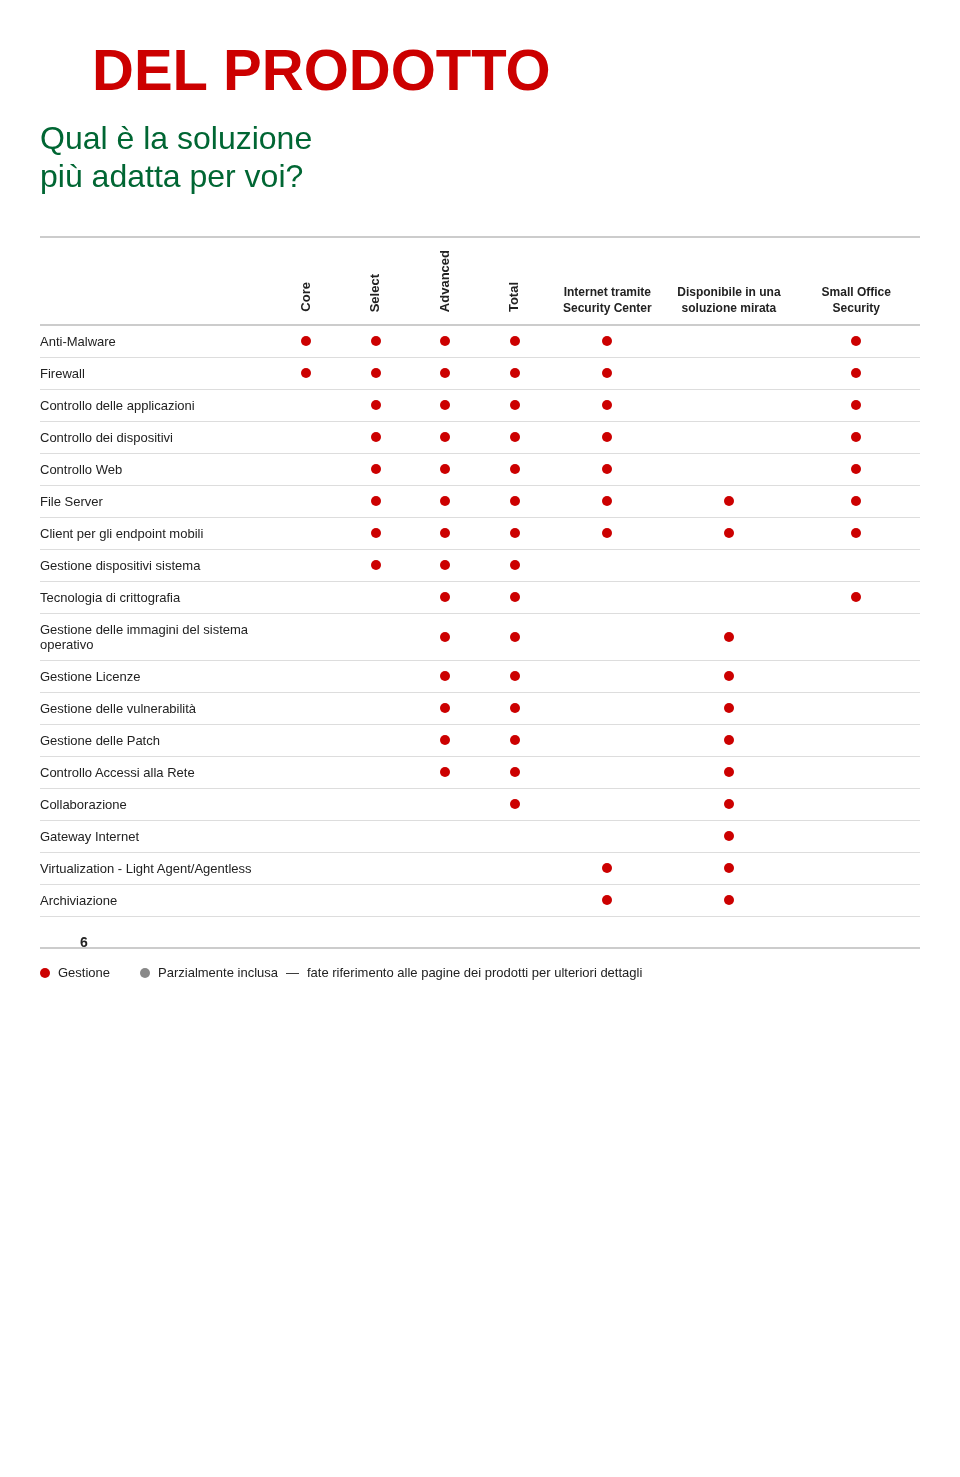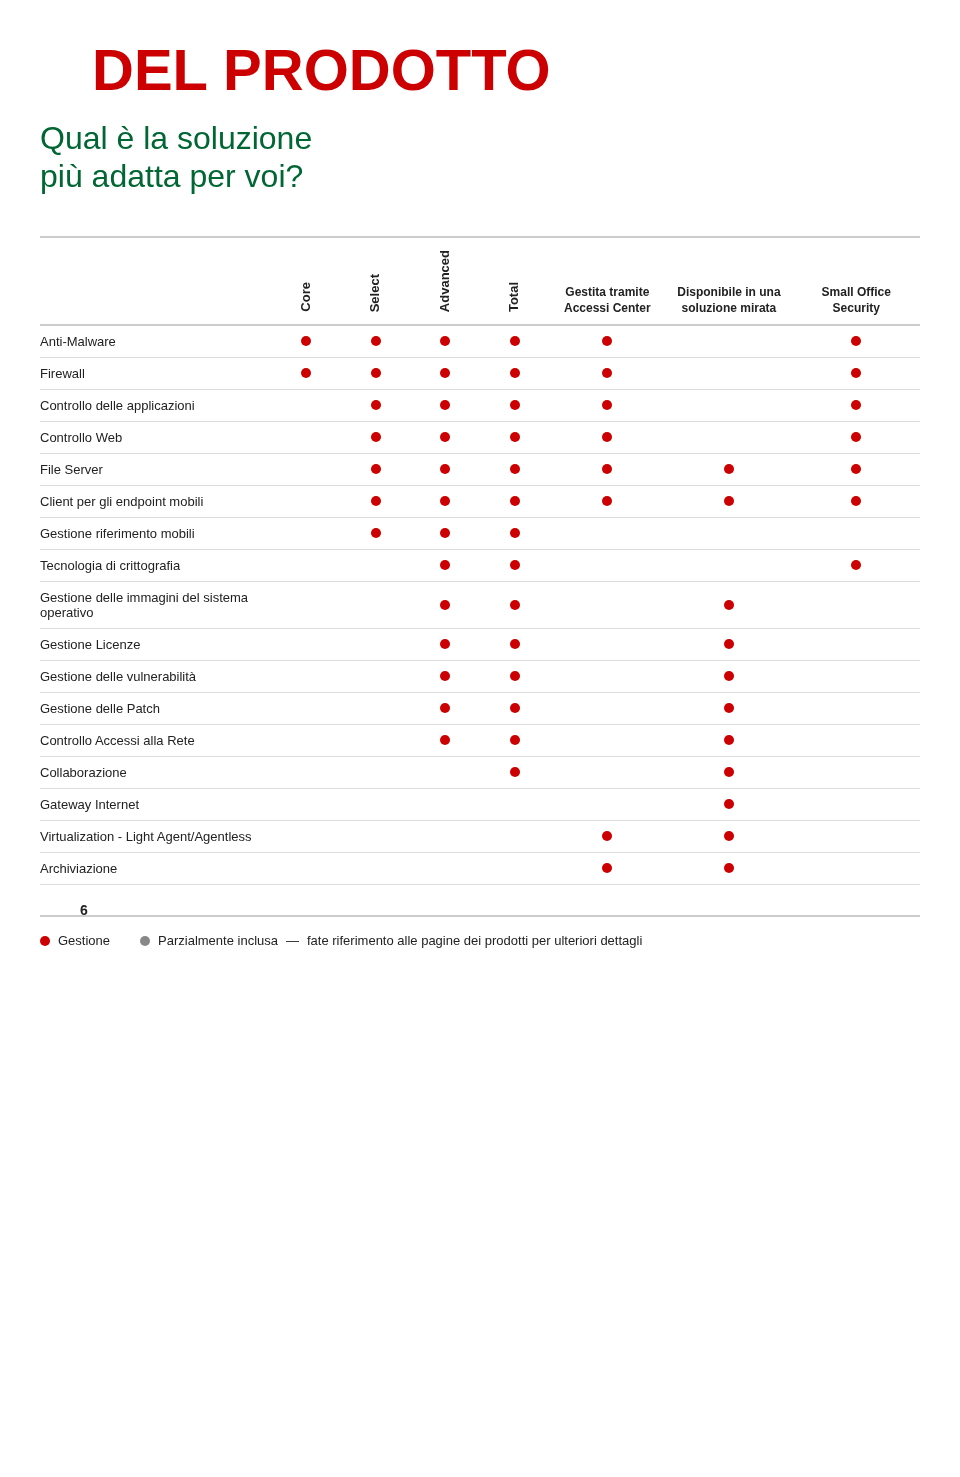--- a/index.html
+++ b/index.html
@@ -191,21 +191,21 @@
         </th>
         <th class="col-header-rotated">
           <span class="col-text">Select</span>
         </th>
         <th class="col-header-rotated">
           <span class="col-text">Advanced</span>
         </th>
         <th class="col-header-rotated">
           <span class="col-text">Total</span>
         </th>
-        <th class="gestita-col" style="font-size:12px;font-weight:700;text-align:center;width:100px;vertical-align:bottom;line-height:1.3;">Gestita tramite Accessi Center</th>
+        <th class="gestita-col" style="font-size:12px;font-weight:700;text-align:center;width:100px;vertical-align:bottom;line-height:1.3;">Internet tramite Security Center</th>
         <th class="disponibile-col" style="font-size:12px;font-weight:700;text-align:center;width:110px;vertical-align:bottom;line-height:1.3;">Disponibile in una soluzione mirata</th>
         <th class="small-office-col" style="font-size:12px;font-weight:700;text-align:center;width:110px;vertical-align:bottom;line-height:1.3;">Small Office Security</th>
       </tr>
     </thead>
     <tbody id="table-body">
     <tr>
           <td class="feature-name">Anti-Malware</td>
           <td style="width: 60px;"><span class="dot"></span></td>
           <td style="width: 60px;"><span class="dot"></span></td>
           <td style="width: 60px;"><span class="dot"></span></td>
@@ -228,20 +228,30 @@
           <td class="feature-name">Controllo delle applicazioni</td>
           <td style="width: 60px;"></td>
           <td style="width: 60px;"><span class="dot"></span></td>
           <td style="width: 60px;"><span class="dot"></span></td>
           <td style="width: 60px;"><span class="dot"></span></td>
           <td style="width: 100px;"><span class="dot"></span></td>
           <td style="width: 110px;"></td>
           <td style="width: 110px;"><span class="dot"></span></td>
         </tr>
         <tr>
+          <td class="feature-name">Controllo dei dispositivi</td>
+          <td style="width: 60px;"></td>
+          <td style="width: 60px;"><span class="dot"></span></td>
+          <td style="width: 60px;"><span class="dot"></span></td>
+          <td style="width: 60px;"><span class="dot"></span></td>
+          <td style="width: 100px;"><span class="dot"></span></td>
+          <td style="width: 110px;"></td>
+          <td style="width: 110px;"><span class="dot"></span></td>
+        </tr>
+        <tr>
           <td class="feature-name">Controllo Web</td>
           <td style="width: 60px;"></td>
           <td style="width: 60px;"><span class="dot"></span></td>
           <td style="width: 60px;"><span class="dot"></span></td>
           <td style="width: 60px;"><span class="dot"></span></td>
           <td style="width: 100px;"><span class="dot"></span></td>
           <td style="width: 110px;"></td>
           <td style="width: 110px;"><span class="dot"></span></td>
         </tr>
         <tr>
@@ -258,21 +268,21 @@
           <td class="feature-name">Client per gli endpoint mobili</td>
           <td style="width: 60px;"></td>
           <td style="width: 60px;"><span class="dot"></span></td>
           <td style="width: 60px;"><span class="dot"></span></td>
           <td style="width: 60px;"><span class="dot"></span></td>
           <td style="width: 100px;"><span class="dot"></span></td>
           <td style="width: 110px;"><span class="dot"></span></td>
           <td style="width: 110px;"><span class="dot"></span></td>
         </tr>
         <tr>
-          <td class="feature-name">Gestione riferimento mobili</td>
+          <td class="feature-name">Gestione dispositivi sistema</td>
           <td style="width: 60px;"></td>
           <td style="width: 60px;"><span class="dot"></span></td>
           <td style="width: 60px;"><span class="dot"></span></td>
           <td style="width: 60px;"><span class="dot"></span></td>
           <td style="width: 100px;"></td>
           <td style="width: 110px;"></td>
           <td style="width: 110px;"></td>
         </tr>
         <tr>
           <td class="feature-name">Tecnologia di crittografia</td>

